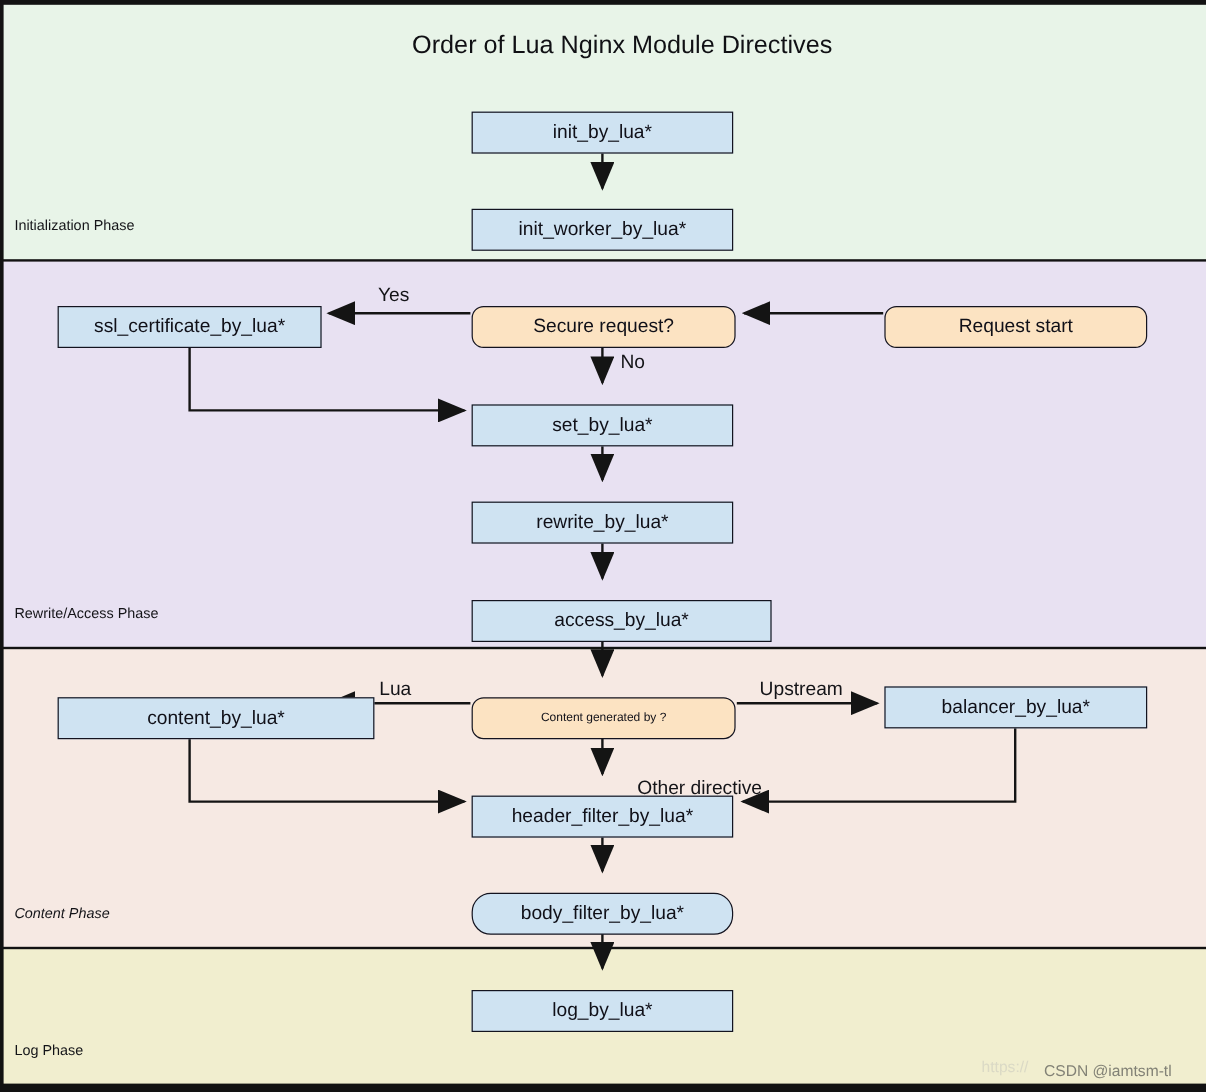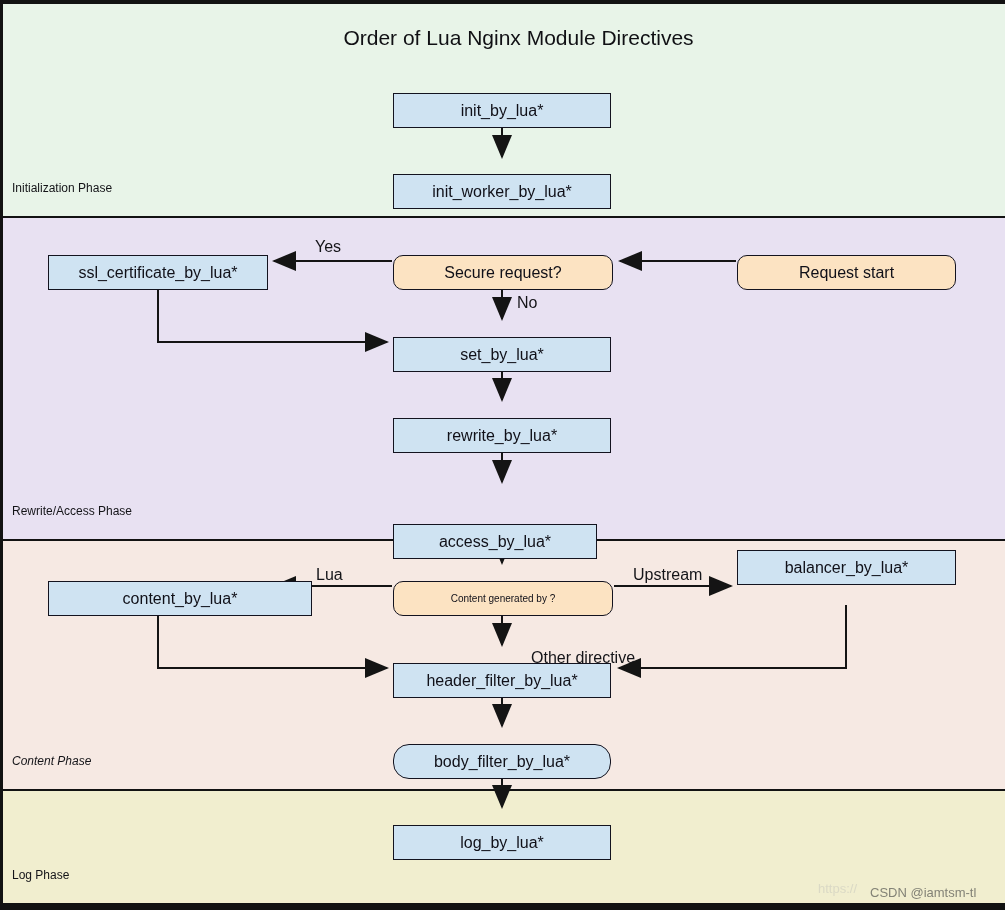--- a/index.html
+++ b/index.html
@@ -48,24 +48,24 @@
     white-space:nowrap;
   }
   
   .n-init{left:393px;top:81px;width:218px;}
   .n-init-worker{left:393px;top:162px;width:218px;}
   .n-ssl{left:48px;top:243px;width:220px;}
   .n-secure{left:393px;top:243px;width:220px;}
   .n-request-start{left:737px;top:243px;width:219px;}
   .n-set{left:393px;top:325px;width:218px;}
   .n-rewrite{left:393px;top:406px;width:218px;}
-  .n-access{left:393px;top:512px;width:204px;text-align:right;}
+  .n-access{left:393px;top:488px;width:250px;text-align:right;}
   .n-content{left:48px;top:569px;width:264px;}
   .n-content-gen{left:393px;top:569px;width:220px;}
-  .n-balancer{left:737px;top:538px;width:219px;}
+  .n-balancer{left:737px;top:560px;width:219px;}
   .n-header-filter{left:393px;top:651px;width:218px;}
   .n-body-filter{left:393px;top:732px;width:218px;border-radius:16px;}
   .n-log{left:393px;top:813px;width:218px;}
   
   .l-yes{left:315px;top:237px;}
   .l-no{left:517px;top:293px;}
   .l-lua{left:316px;top:565px;}
   .l-upstream{left:633px;top:565px;}
   .l-other{left:531px;top:648px;}
   

